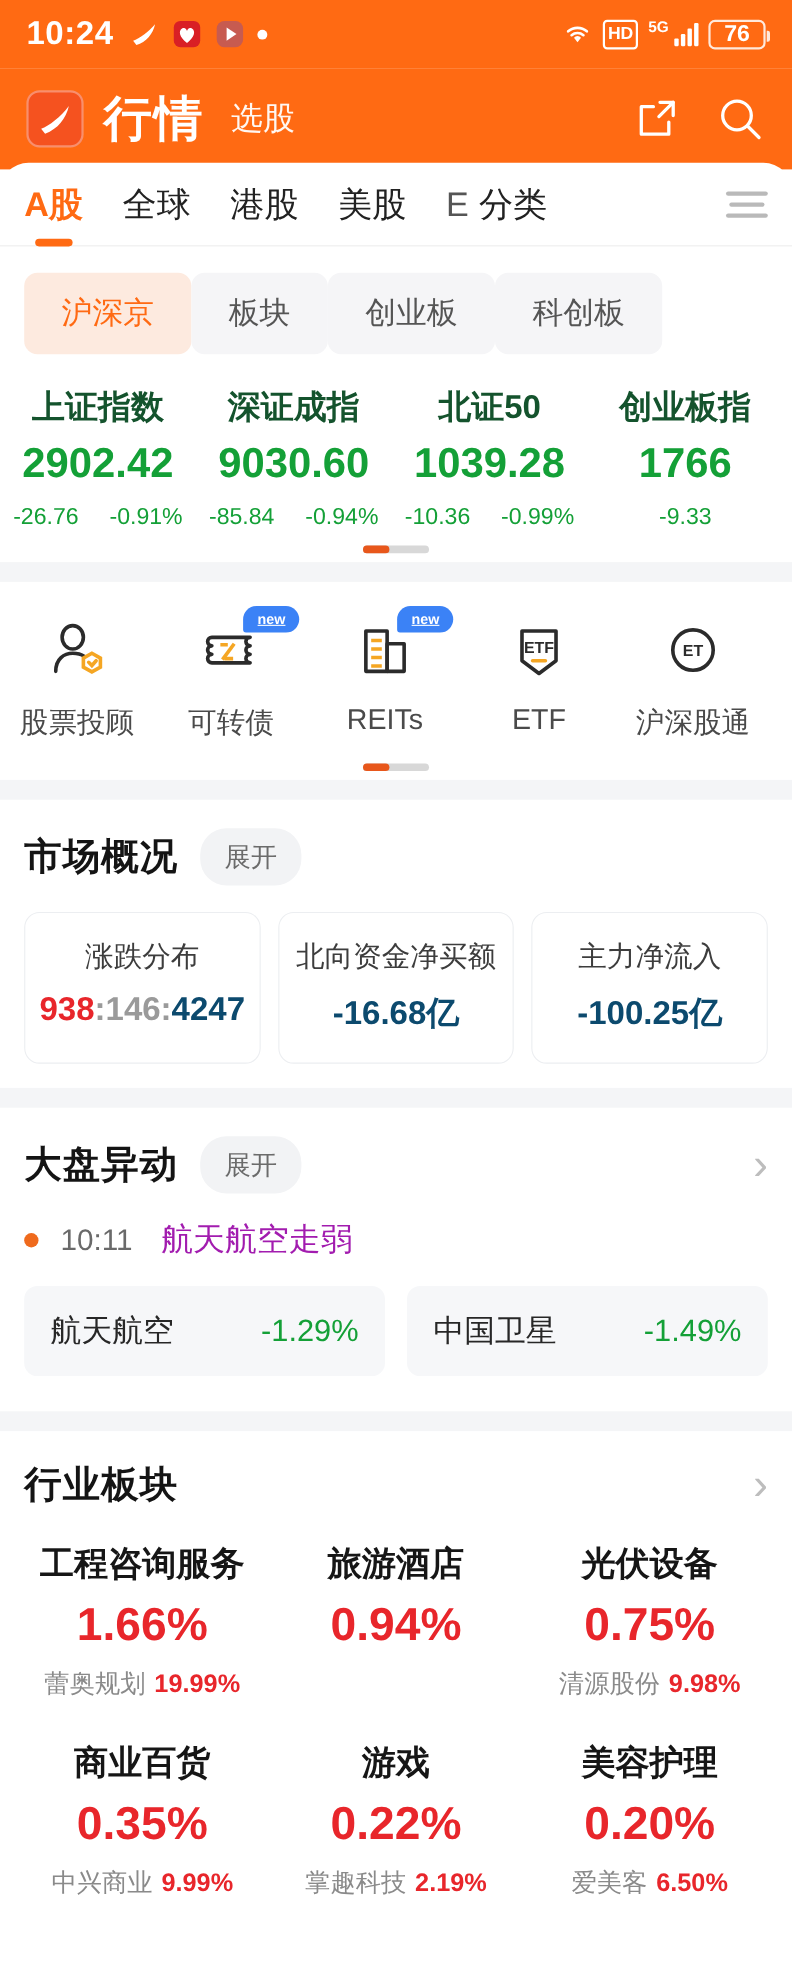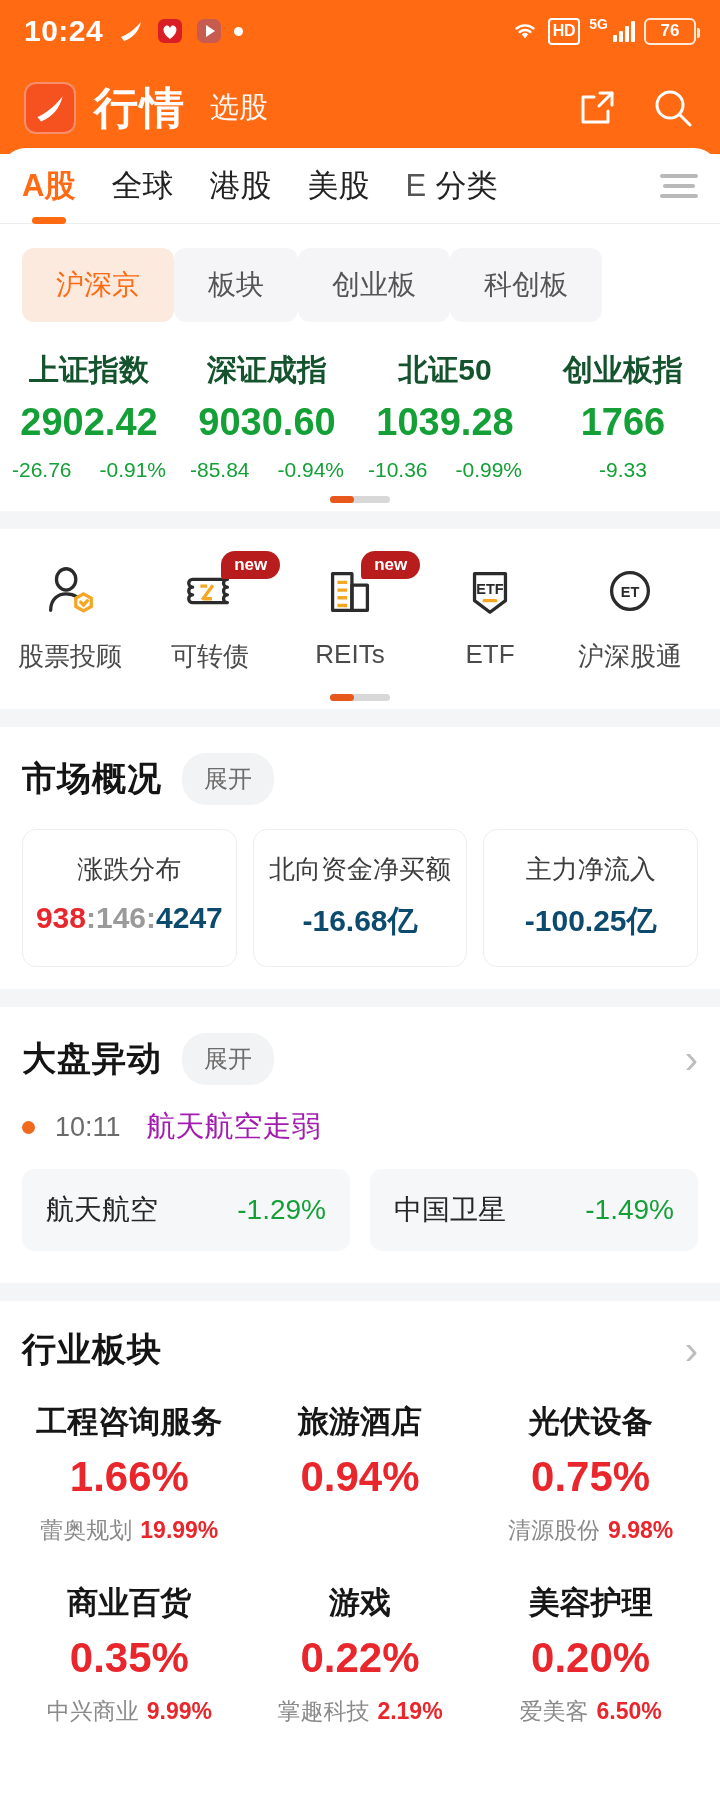--- a/index.html
+++ b/index.html
@@ -33,21 +33,21 @@
     padding: 3px 3px 4px; letter-spacing: -.3px;
   }
   .sb-5g { font-size: 14px; font-weight: 700; line-height: 1; margin-right:-4px; position:relative; top:-7px;}
   .bars { display: flex; align-items: flex-end; gap: 2px; height: 22px; }
   .bars i { width: 4px; background: #fff; display: block; border-radius: 1px; }
   .bars i:nth-child(1){height:7px;} .bars i:nth-child(2){height:11px;}
   .bars i:nth-child(3){height:16px;} .bars i:nth-child(4){height:21px;}
   .battery {
     border: 2px solid rgba(255,255,255,.85); border-radius: 6px;
     width: 52px; height: 27px; display:flex; align-items:center; justify-content:center;
-    font-size: 17px; font-weight: 700; position: relative;
+    font-size: 21px; font-weight: 700; position: relative;
   }
   .battery::after{content:"";position:absolute;right:-6px;top:8px;width:3px;height:10px;background:rgba(255,255,255,.85);border-radius:0 2px 2px 0;}
 
   
   .appbar {
     height: 92px; background: #ff6a13;
     display: flex; align-items: center; padding: 0 24px;
   }
   .brand-logo {
     width: 52px; height: 52px; border-radius: 12px;
@@ -105,22 +105,22 @@
 
   .gap { height: 18px; background: #f4f5f7; }
 
   
   .quick { display:flex; padding: 30px 0 6px; }
   .q { min-width: 140px; flex: 0 0 140px; text-align:center; position: relative; }
   .q-ico { height: 64px; display:flex; align-items:center; justify-content:center; position:relative; }
   .q-label { font-size: 26px; color: #4a4a4a; margin-top: 16px; }
   .badge-new {
     position:absolute; top: -8px; left: 58%;
-    background: #b91c1c; color:#fff; font-size: 17px; font-weight:600;
-    border-radius: 18px 18px 18px 4px; padding: 5px 13px 6px; line-height:1;
+    background: #3b82f6; color:#fff; font-size: 13px; font-weight:600;
+    border-radius: 18px 18px 18px 4px; padding: 5px 13px 6px; line-height:1;text-decoration:underline;
   }
 
   
   .section { padding: 26px 22px 22px; }
   .sec-head { display:flex; align-items:center; }
   .sec-title { font-size: 34px; font-weight: 700; color:#141414; letter-spacing:1px; }
   .sec-pill {
     margin-left: 20px; background:#f2f3f5; color:#6b6b6b; font-size: 24px;
     border-radius: 24px; padding: 10px 22px;
   }

